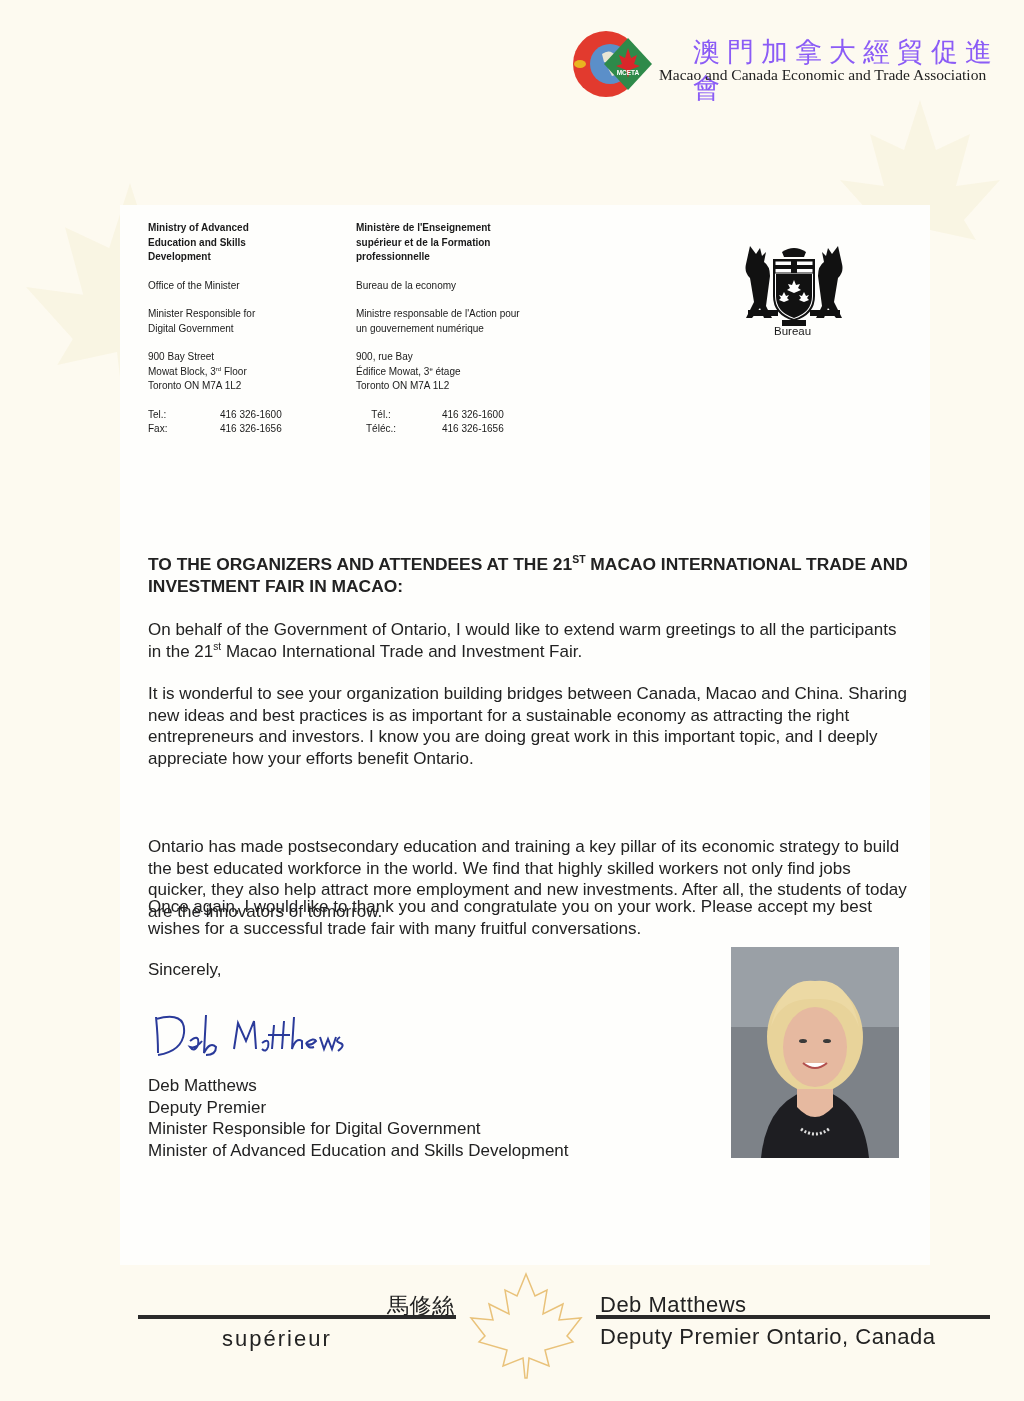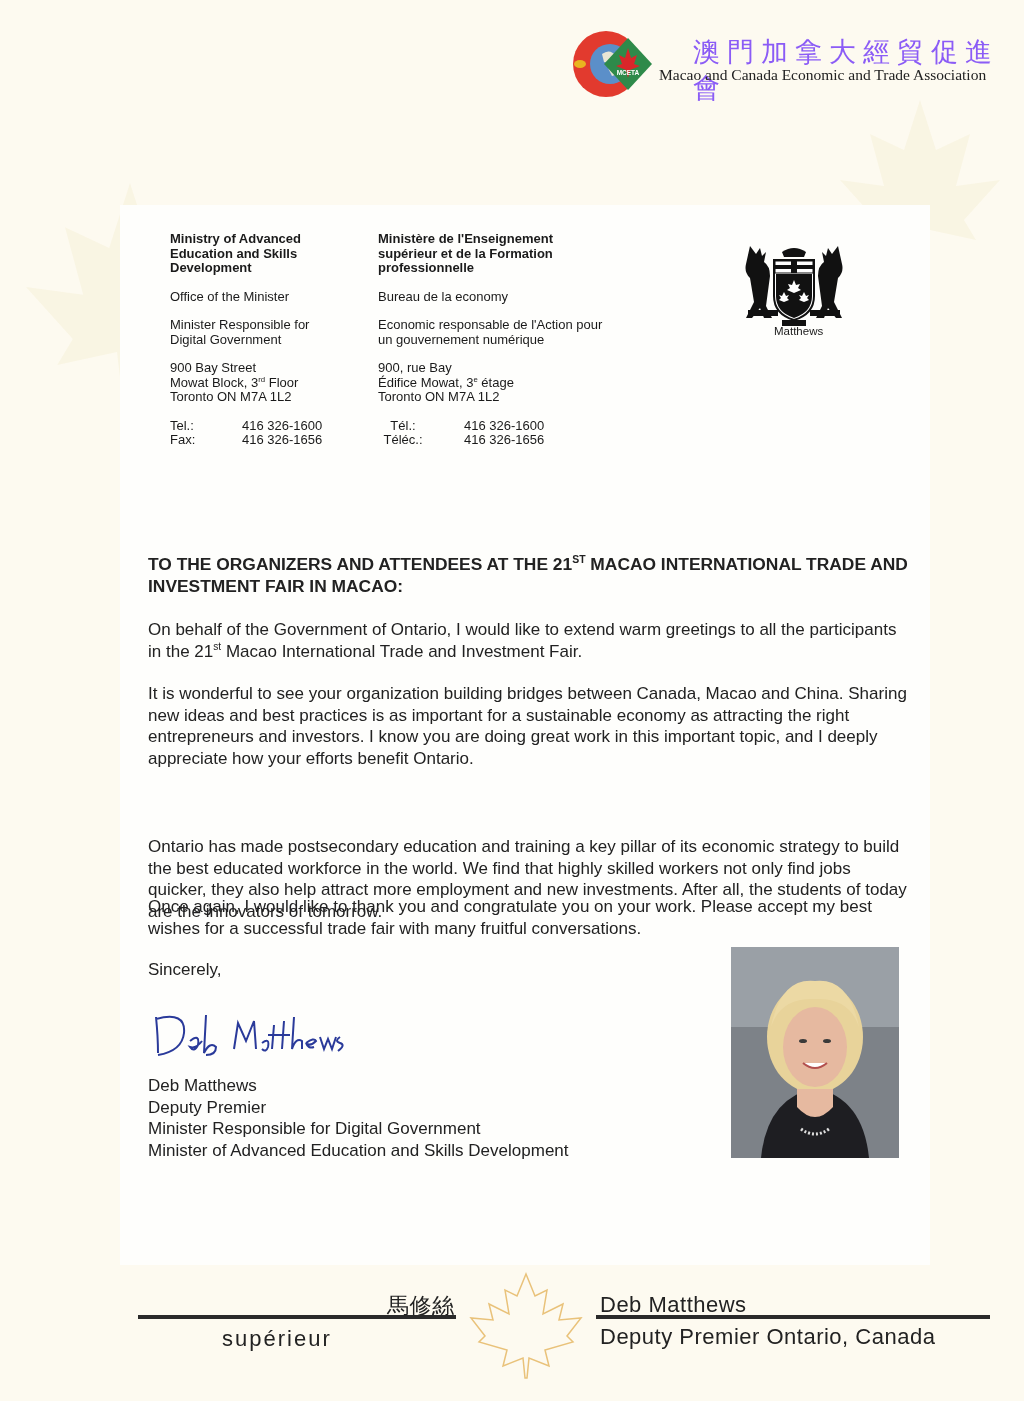--- a/index.html
+++ b/index.html
@@ -7,21 +7,21 @@
     width: 1024px; height: 1401px; position: relative; overflow: hidden;
     background: #fdfaf0;
     font-family: "Liberation Sans", sans-serif;
     color: #1a1a1a;
   }
   .bg-leaf { position: absolute; opacity: 0.35; }
   .paper { position: absolute; left: 120px; top: 205px; width: 810px; height: 1060px; background: #fefefc; }
   .logo { position: absolute; left: 572px; top: 28px; width: 80px; height: 72px; }
   .assoc-zh { position: absolute; left: 693px; top: 34px; font-family: "DejaVu Serif", serif; font-size: 27px; letter-spacing: 7px; color: #8b5cf6; }
   .assoc-en { position: absolute; left: 659px; top: 66px; font-family: "Liberation Serif", serif; font-size: 15.5px; color: #222; }
-  .col { position: absolute; top: 232px; font-size: 13px; line-height: 14.5px; margin-left: 22px; }
+  .col { position: absolute; top: 221px; font-size: 10px; line-height: 14.5px; }
   .col.left { left: 148px; width: 190px; }
   .col.right { left: 356px; width: 240px; }
   .col .bold { font-weight: bold; }
   .col .gap { margin-top: 14px; }
   .col .row { display: flex; gap: 36px; }
   .col .row .k { width: 36px; }
   .col.right .row .k { width: 50px; text-align: center; }
   sup { font-size: 0.6em; vertical-align: super; line-height: 0; }
   .crest { position: absolute; left: 742px; top: 240px; width: 104px; height: 100px; }
   .crest-label { position: absolute; left: 774px; top: 325px; font-size: 11.5px; }
@@ -87,21 +87,21 @@
 </div>
 
 <div class="col right">
   <div class="bold">
     <div>Ministère de l'Enseignement</div>
     <div>supérieur et de la Formation</div>
     <div>professionnelle</div>
   </div>
   <div class="gap">Bureau de la economy</div>
   <div class="gap">
-    <div>Economic responsable de l'Action pour</div>
+    <div>Ministre responsable de l'Action pour</div>
     <div>un gouvernement numérique</div>
   </div>
   <div class="gap">
     <div>900, rue Bay</div>
     <div><span>Édifice Mowat, 3</span><sup>e</sup><span> étage</span></div>
     <div>Toronto ON  M7A 1L2</div>
   </div>
   <div class="gap">
     <div class="row">
         <span class="k">Tél.:</span>
@@ -121,21 +121,21 @@
   <path d="M32 20 h40 v36 q0 18 -20 24 q-20 -6 -20 -24 z" fill="#fff" stroke="#111" stroke-width="2"></path>
   <rect x="33" y="21" width="38" height="12" fill="#fff" stroke="#111" stroke-width="1"></rect>
   <rect x="49" y="21" width="6" height="12" fill="#111"></rect>
   <rect x="33" y="25" width="38" height="4" fill="#111"></rect>
   <path d="M34 34 h36 v22 q0 16 -18 22 q-18 -6 -18 -22 z" fill="#111"></path>
   <path d="M52 40 l2 5 l4 -1 l-2 4 l3 2 l-7 3 l-7 -3 l3 -2 l-2 -4 l4 1 z M42 52 l2 4 l3 -1 l-2 3 l2 2 l-5 2 l-5 -2 l2 -2 l-2 -3 l3 1 z M62 52 l2 4 l3 -1 l-2 3 l2 2 l-5 2 l-5 -2 l2 -2 l-2 -3 l3 1 z" fill="#fff"></path>
   <rect x="6" y="70" width="30" height="6" fill="#111"></rect>
   <rect x="68" y="70" width="30" height="6" fill="#111"></rect>
   <rect x="40" y="80" width="24" height="6" fill="#111"></rect>
 </svg>
-<div class="crest-label">Matthews</div>
+<div class="crest-label">Bureau</div>
 
 <div class="salute"><span>TO THE ORGANIZERS AND ATTENDEES AT THE 21</span><sup>ST</sup><span> MACAO INTERNATIONAL TRADE AND INVESTMENT FAIR IN MACAO:</span></div>
 
 <div class="para" style="top:619px"><span>On behalf of the Government of Ontario, I would like to extend warm greetings to all the participants in the 21</span><sup>st</sup><span> Macao International Trade and Investment Fair.</span></div>
 <div class="para" style="top:683px">It is wonderful to see your organization building bridges between Canada, Macao and China. Sharing new ideas and best practices is as important for a sustainable economy as attracting the right entrepreneurs and investors. I know you are doing great work in this important topic, and I deeply appreciate how your efforts benefit Ontario.</div>
 <div class="para" style="top:836px">Ontario has made postsecondary education and training a key pillar of its economic strategy to build the best educated workforce in the world. We find that highly skilled workers not only find jobs quicker, they also help attract more employment and new investments. After all, the students of today are the innovators of tomorrow.</div>
 <div class="para" style="top:896px">Once again, I would like to thank you and congratulate you on your work. Please accept my best wishes for a successful trade fair with many fruitful conversations.</div>
 <div class="para" style="top:959px">Sincerely,</div>
 
 <svg class="sig" viewBox="0 0 250 60">

